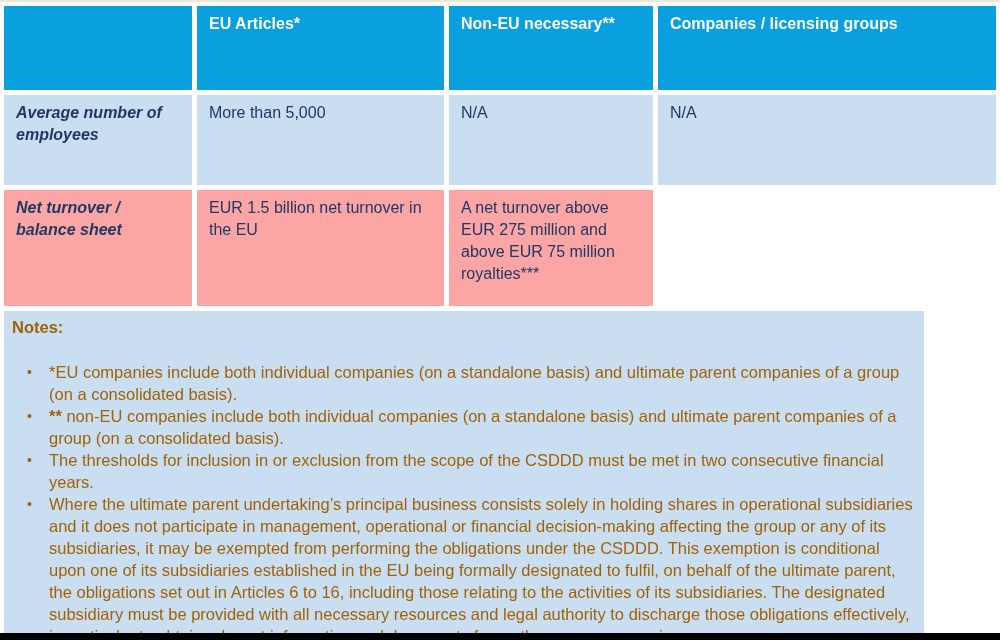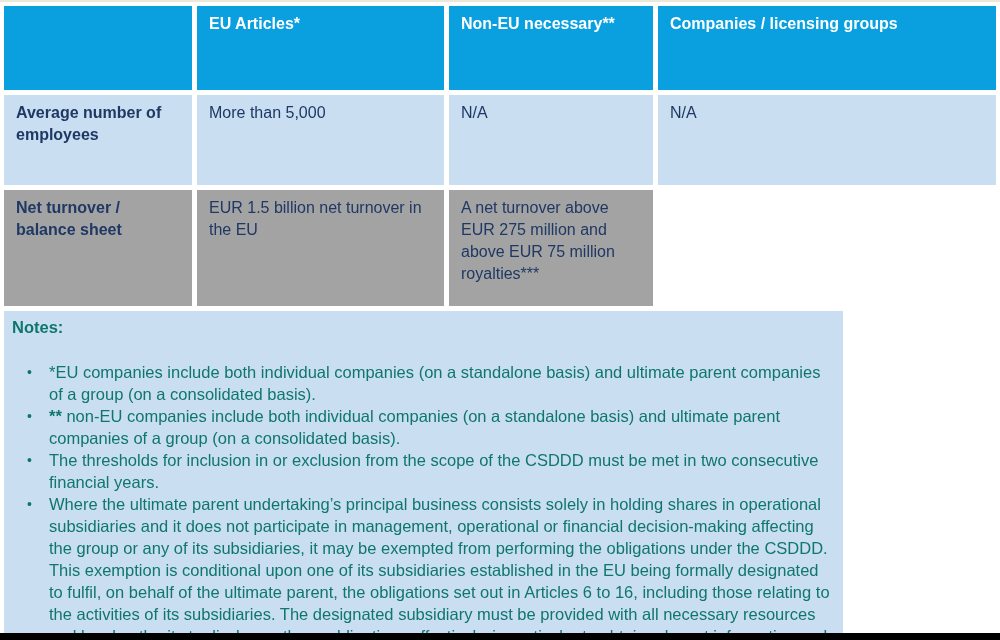--- a/index.html
+++ b/index.html
@@ -31,29 +31,29 @@
     line-height: 22px;
     color: #1f3864;
     overflow: hidden;
   }
   .cell.head {
     background: #0aa0e0;
     color: #ffffff;
     font-weight: bold;
   }
   .cell.r1 { background: #c9def1; }
-  .cell.r2 { background: #a3a3a3; }
-  .cell.rowlabel { font-weight: bold; }
+  .cell.r2 { background: #fca5a5; }
+  .cell.rowlabel { font-weight: bold; font-style: italic; }
   
   .notes {
     margin-top: 5px;
-    width: 839px;
+    width: 920px;
     height: 322px;
     background: #c9def1;
-    color: #0f766e;
+    color: #a16207;
     font-size: 16.5px;
     line-height: 22px;
     padding: 5px 10px 0 8px;
   }
   .notes-title { font-weight: bold; }
   .notes ul { list-style: none; margin-top: 23px; }
   .notes li {
     position: relative;
     padding-left: 37px;
   }

